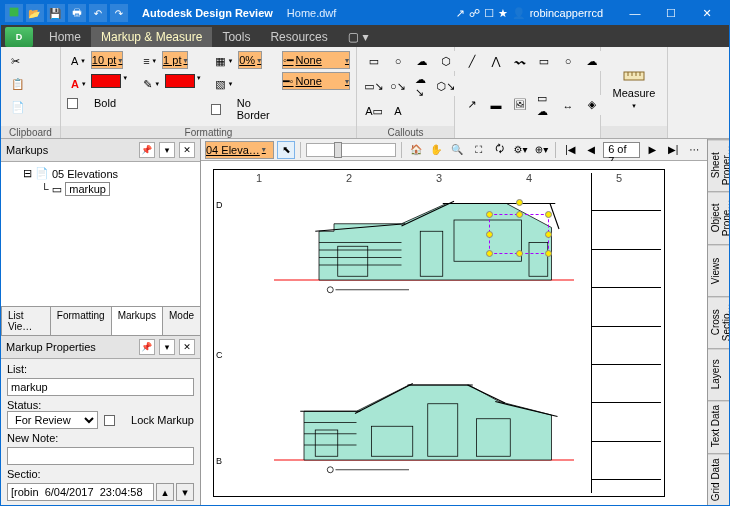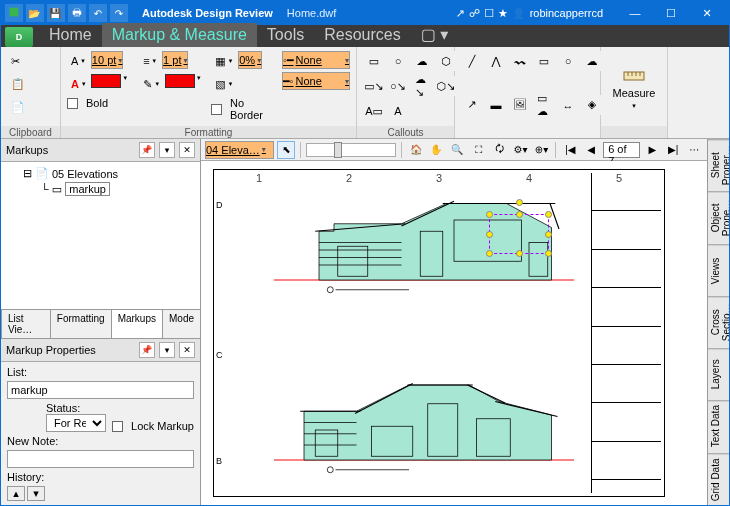--- a/index.html
+++ b/index.html
@@ -8,22 +8,22 @@
 .titlebar .qat { display: flex; gap: 3px; }
 .titlebar .qat button { width: 18px; height: 18px; background: rgba(255,255,255,0.15); border: none; color: #fff; cursor: pointer; font-size: 10px; }
 .titlebar .title { font-weight: bold; margin-left: 8px; }
 .titlebar .doc { margin-left: 8px; color: #dfeeff; }
 .titlebar .spacer { flex: 1; }
 .titlebar .user-area { display: flex; gap: 4px; align-items: center; }
 .titlebar .winbtns { display: flex; gap: 0; margin-left: 8px; }
 .titlebar .winbtns button { width: 36px; height: 22px; background: transparent; border: none; color: #fff; font-size: 11px; }
 .ribbon-tabs { height: 22px; background: #3a3a3a; display: flex; align-items: flex-end; padding-left: 4px; }
 .app-btn { width: 28px; height: 20px; background: linear-gradient(#4fc36a,#2e9b48); border-radius: 2px; margin-right: 6px; display: flex; align-items: center; justify-content: center; color: #fff; font-weight: bold; font-size: 9px; }
-.rtab { color: #ccc; padding: 3px 10px; cursor: pointer; font-size: 16px; margin-top: 25px; }
-.rtab.active { background: #606060; color: #5eead4; }
+.rtab { color: #ccc; padding: 3px 10px; cursor: pointer; font-size: 12px; margin-top: 25px; }
+.rtab.active { background: #606060; color: #fef9c3; }
 .ribbon { height: 92px; background: #f0f0f0; border-bottom: 1px solid #aaa; display: flex; }
 .panel { border-right: 1px solid #ccc; padding: 4px 6px 2px 6px; display: flex; flex-direction: column; }
 .panel-body { flex: 1; display: flex; gap: 4px; }
 .panel-label { text-align: center; color: #555; font-size: 10px; padding-top: 1px; background: #e4e4e4; margin: 2px -6px -2px -6px; }
 .col { display: flex; flex-direction: column; gap: 3px; }
 .btn { border: 1px solid transparent; background: #f0f0f0; padding: 1px 3px; cursor: pointer; display: flex; align-items: center; gap: 3px; height: 20px; }
 .combo { border: 1px solid #999; background: #fdba74; height: 18px; display: flex; align-items: center; padding: 0 0; gap: 2px; text-decoration: underline; }
 .combo .arrow { font-size: 8px; color: #555; }
 .swatch { width: 30px; height: 14px; background: #f50000; border: 1px solid #333; display: inline-block; }
 .bigbtn { display: flex; flex-direction: column; align-items: center; justify-content: center; width: 54px; height: 66px; border: 1px solid transparent; cursor: pointer; gap: 3px; }
@@ -38,21 +38,21 @@
 .tree { flex: 1; background: #fff; padding: 4px; overflow: auto; font-size: 11px; }
 .tree-node { display: flex; align-items: center; gap: 3px; padding: 1px 0; }
 .tree-child { margin-left: 18px; }
 .tree-gc { margin-left: 36px; }
 .tabstrip { display: flex; border-bottom: 1px solid #999; background: #e8e8e8; }
 .tabstrip .t { padding: 3px 6px; border: 1px solid #999; border-bottom: none; background: #f0f0f0; cursor: pointer; font-size: 10px; margin-right: -1px; }
 .tabstrip .t.active { background: #fff; }
 .props { flex: 0 0 auto; background: #f0f0f0; padding: 4px 6px; display: flex; flex-direction: column; gap: 3px; font-size: 11px; }
 .props label { display: block; }
 .props input, .props select { width: 100%; border: 1px solid #999; height: 18px; padding: 0 3px; background: #fff; font-size: 11px; }
-.row2 { display: flex; gap: 6px; align-items: flex-end; margin-left: 39px; }
+.row2 { display: flex; gap: 6px; align-items: center; }
 .row2 > div { flex: 1; }
 .center { flex: 1; display: flex; flex-direction: column; position: relative; }
 .viewbar { height: 22px; border-bottom: 1px solid #aaa; background: #f0f0f0; display: flex; align-items: center; gap: 3px; padding: 0 4px; }
 .vbtn { width: 18px; height: 18px; border: 1px solid transparent; display: flex; align-items: center; justify-content: center; cursor: pointer; font-size: 10px; }
 .vsep { width: 1px; height: 16px; background: #bbb; margin: 0 2px; }
 .pagebox { border: 1px solid #888; padding: 0 4px; height: 16px; background: #fff; }
 .canvas { flex: 1; background: #fff; position: relative; overflow: hidden; }
 .paper { position: absolute; left: 12px; top: 8px; right: 42px; bottom: 8px; border: 1px solid #000; background: #fff; }
 .ruler-marks { position: absolute; left: 0; right: 0; top: 2px; display: flex; justify-content: space-around; font-size: 9px; color: #444; }
 .elev { position: absolute; left: 60px; right: 90px; }
@@ -63,21 +63,21 @@
 .roof { fill: none; stroke: #000; stroke-width: 1.5; }
 .line { stroke: #000; stroke-width: 1; fill: none; }
 .redline { stroke: #f50000; stroke-width: 1.3; fill: none; }
 .markup-box { position: absolute; top: 24px; left: 215px; width: 60px; height: 40px; border: 1.5px dashed #a800ff; }
 .markup-box .h { position: absolute; width: 7px; height: 7px; background: #ffea00; border: 1px solid #888; border-radius: 50%; }
 .titleblock { position: absolute; right: 3px; top: 3px; bottom: 3px; width: 70px; border-left: 1px solid #000; }
 .titleblock .tb-row { border-bottom: 1px solid #000; height: 12%; font-size: 6px; padding: 1px; overflow: hidden; }
 .rtabs { width: 22px; background: #e8e8e8; border-left: 1px solid #999; display: flex; flex-direction: column; }
 .rtabs .rt { flex: 1; writing-mode: vertical-rl; text-align: center; font-size: 10px; padding: 4px 2px; border-bottom: 1px solid #999; cursor: pointer; transform: rotate(180deg); }
 svg.ico { width: 14px; height: 14px; }
-.checkbox { display: flex; align-items: center; gap: 8px; }
+.checkbox { display: flex; align-items: center; gap: 16px; }
 .checkbox .cb { width: 11px; height: 11px; border: 1px solid #666; background: #fff; }
 </style>
 </head>
 <body>
 
 <div class="titlebar">
   <div class="qat">
     <button><svg class="ico" viewBox="0 0 16 16">
           <polygon points="3,3 13,3 13,13 3,13" fill="#3ab54a"></polygon>
         </svg></button>
@@ -279,22 +279,23 @@
           <label>Status:</label>
           <select><option>For Review</option></select>
         </div>
         <div class="checkbox" style="flex:0 0 auto;margin-top:12px">
             <span class="cb"></span>
             <span>Lock Markup</span>
           </div>
       </div>
       <label>New Note:</label>
       <input style="">
-      <label>History:</label>
+      <label>Sectio:</label>
       <div style="display:flex;gap:2px">
+        <input style="flex: 1 1 0%;" value="[robin  6/04/2017  23:04:58">
         <button style="width:18px;border:1px solid #999;background:#eee">▴</button>
         <button style="width:18px;border:1px solid #999;background:#eee">▾</button>
       </div>
     </div>
   </div>
 
   <div class="center">
     <div class="viewbar">
       <div class="combo" style="width:70px">
           <span>04 Eleva…</span>

